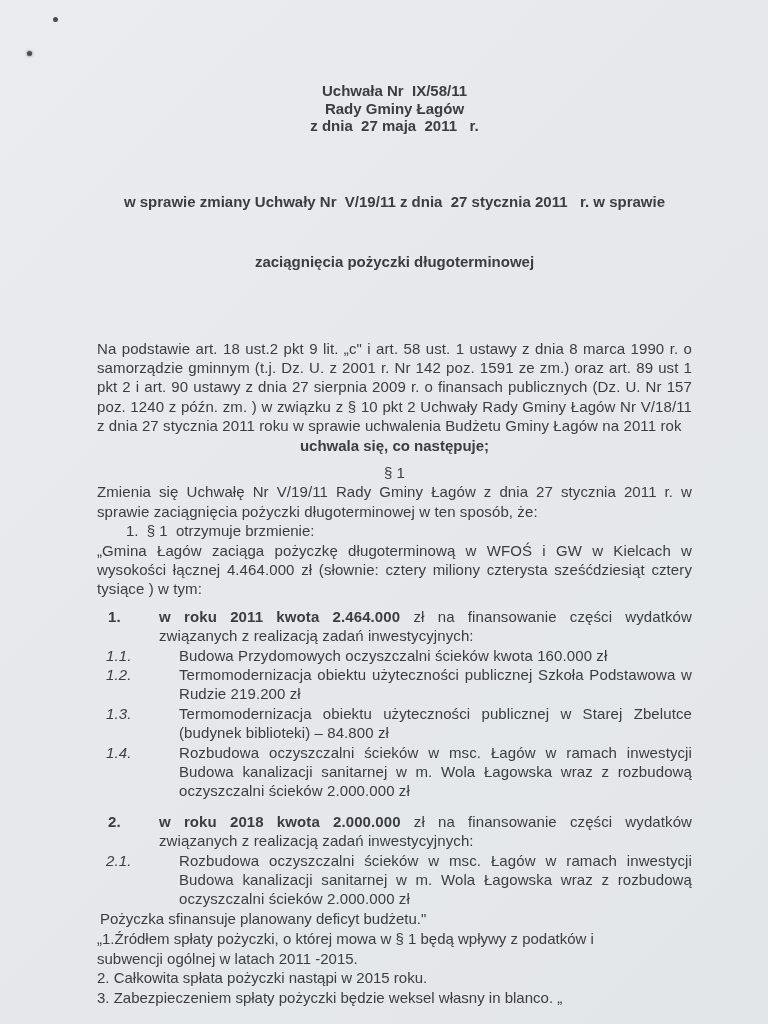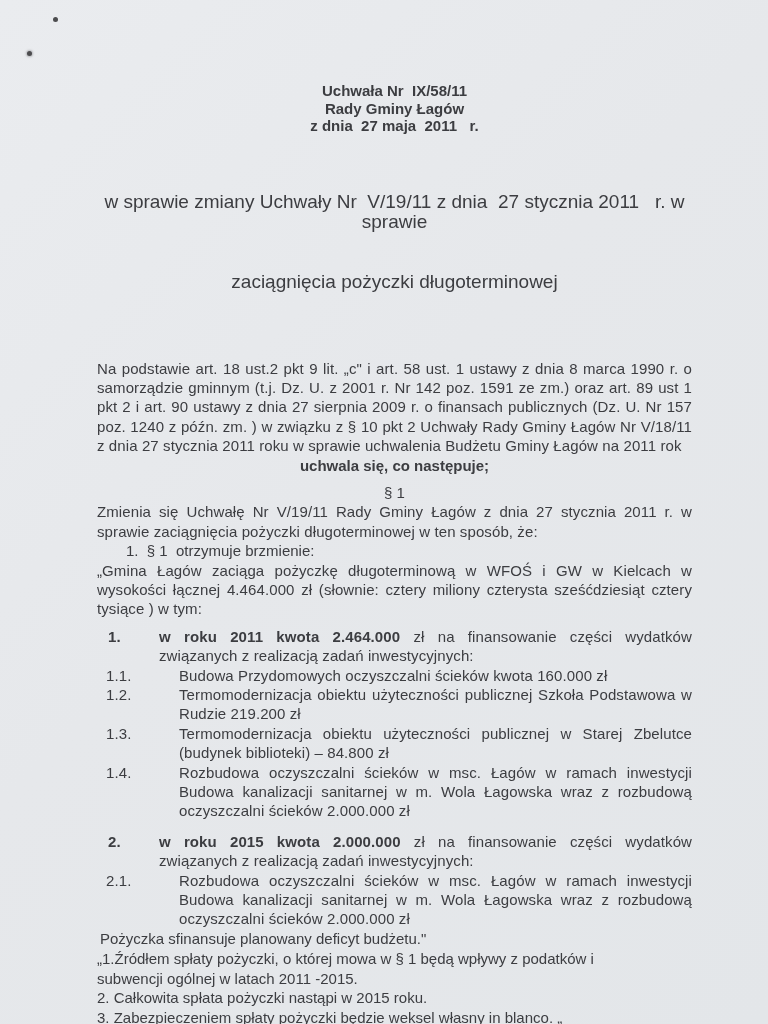--- a/index.html
+++ b/index.html
@@ -15,37 +15,37 @@
     width:768px;height:1024px;
     box-sizing:border-box;
     padding:82px 76px 0 97px;
     background:linear-gradient(135deg,#eaecef 0%,#e6e8eb 45%,#e3e6e9 100%);
     overflow:hidden;
   }
   .speck{position:absolute;border-radius:50%;background:#4c4c4e;}
   .speck1{left:53px;top:17px;width:5px;height:5px;}
   .speck2{left:27px;top:51px;width:5px;height:5px;box-shadow:0 0 2px 1px rgba(90,90,95,.35);}
   .h-line{font-size:15px;font-weight:bold;line-height:17.5px;text-align:center;white-space:pre-wrap;}
-  .subject{font-size:19px;font-weight:normal;line-height:20px;text-align:center;white-space:pre-wrap;margin-top:17px;}
+  .subject{font-size:15px;font-weight:bold;line-height:20px;text-align:center;white-space:pre-wrap;margin-top:17px;}
   .preamble{font-size:15px;line-height:19.4px;text-align:justify;margin-top:27px;letter-spacing:.1px;}
   .formula{font-size:15px;font-weight:bold;line-height:19.4px;text-align:center;}
   .sec-mark{font-size:15px;line-height:19.4px;text-align:center;margin-top:8px;}
   .para{font-size:15px;line-height:19.4px;text-align:justify;letter-spacing:.1px;}
   .point-head{font-size:15px;font-weight:normal;line-height:19.4px;padding-left:29px;white-space:pre-wrap;}
   .quote-para{font-size:15px;line-height:19.4px;text-align:justify;letter-spacing:.1px;}
   .list{margin-top:8px;}
   .list2{margin-top:11px;}
   .li{display:flex;font-size:15px;line-height:19.4px;letter-spacing:.1px;}
   .li .num{flex:0 0 auto;}
   .li .txt{flex:1 1 auto;text-align:justify;margin-left:36px;}
   .li.main{padding-left:11px;}
   .li.main .num{width:15px;}
   .li.main .num,.li.main b{font-weight:bold;}
   .li.sub{padding-left:9px;}
-  .li.sub .num{width:37px;}
+  .li.sub .num{width:37px;font-style:italic;}
   .deficit{font-size:15px;line-height:19.4px;padding-left:3px;margin-top:0;}
   .p2-head{margin-top:16px;}
   .left-line{font-size:15px;line-height:19.6px;white-space:pre-wrap;}
   .p2-block{margin-top:1px;}
 </style>
 </head>
 <body>
 
 <div class="page">
 
@@ -93,21 +93,21 @@
     </div>
     <div class="li sub">
       <span class="num">1.4.</span>
       <span class="txt">Rozbudowa oczyszczalni ścieków w msc. Łagów w ramach inwestycji Budowa kanalizacji sanitarnej w m. Wola Łagowska wraz z rozbudową oczyszczalni ścieków 2.000.000 zł</span>
     </div>
   </div>
 
   <div class="list2">
     <div class="li main">
       <span class="num">2.</span>
-      <span class="txt"><b>w roku 2015 kwota 2.000.000</b><span> zł na finansowanie części wydatków związanych z realizacją zadań inwestycyjnych:</span></span>
+      <span class="txt"><b>w roku 2018 kwota 2.000.000</b><span> zł na finansowanie części wydatków związanych z realizacją zadań inwestycyjnych:</span></span>
     </div>
     <div class="li sub">
       <span class="num">2.1.</span>
       <span class="txt">Rozbudowa oczyszczalni ścieków w msc. Łagów w ramach inwestycji Budowa kanalizacji sanitarnej w m. Wola Łagowska wraz z rozbudową oczyszczalni ścieków 2.000.000 zł</span>
     </div>
   </div>
 
   <div class="deficit">Pożyczka sfinansuje planowany deficyt budżetu."</div>
 
 

